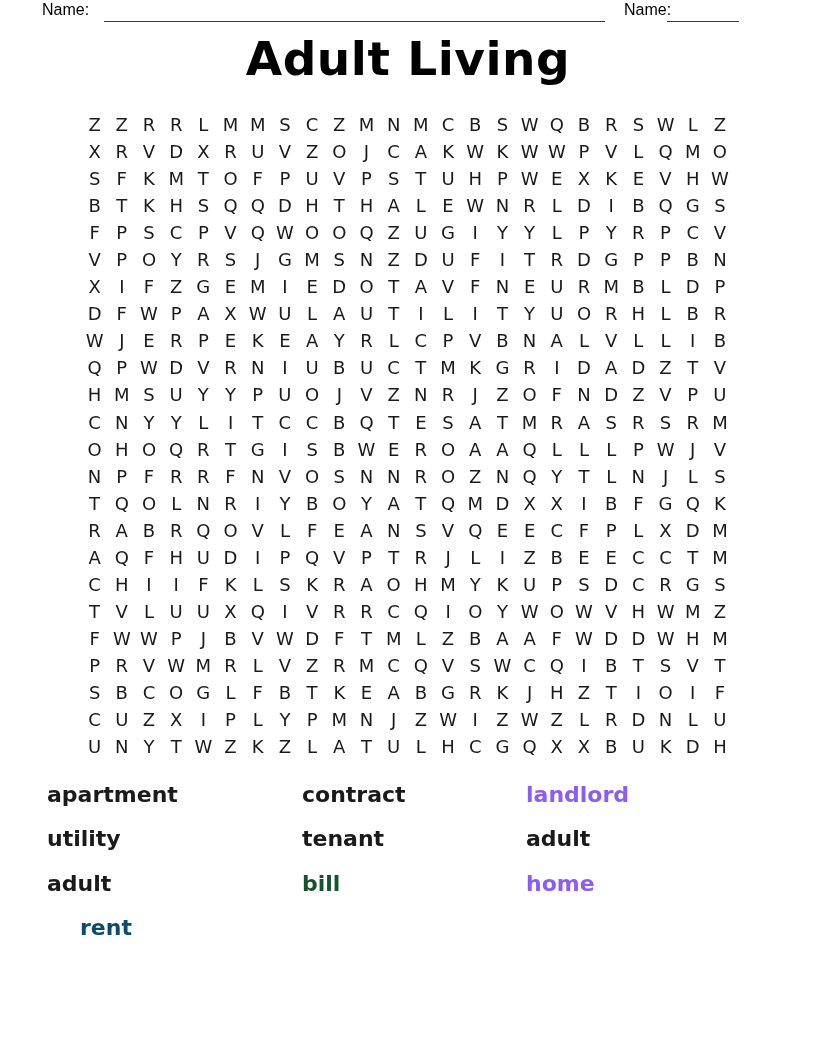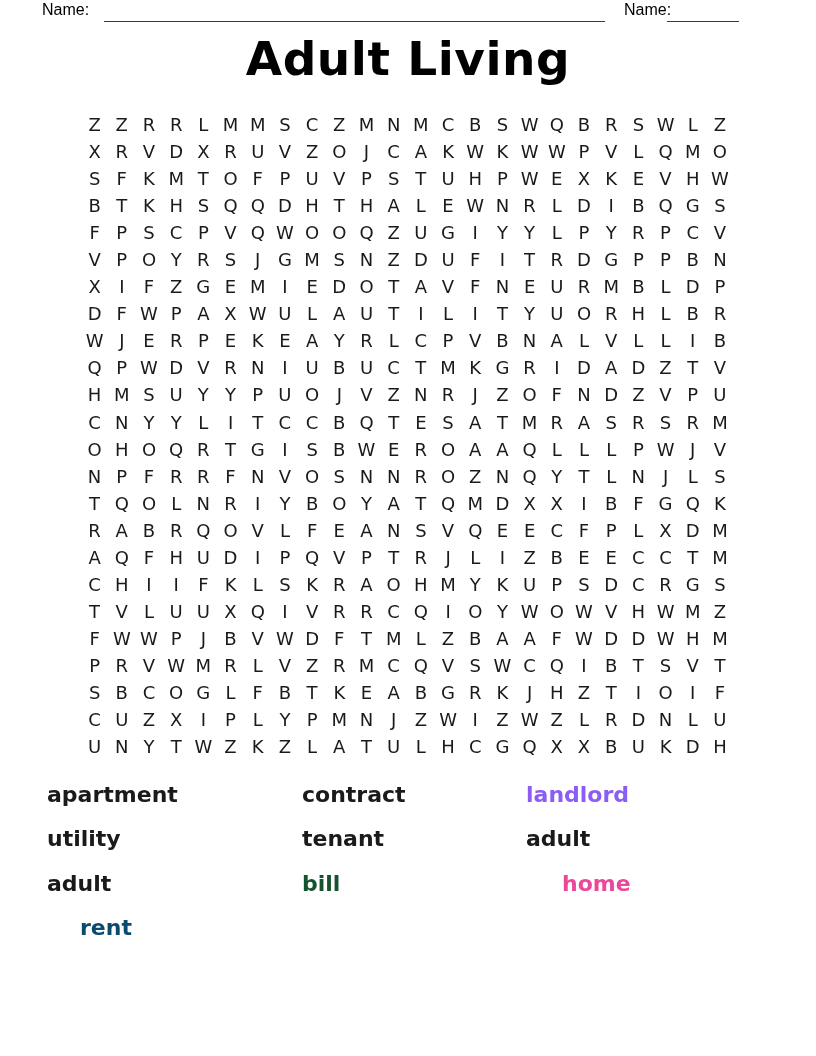--- a/index.html
+++ b/index.html
@@ -687,17 +687,17 @@
         <div class="word" style="color: #0c4a6e; margin-left: 33px;">rent</div>
       </div>
       <div class="word-col word-col-1">
         <div class="word" style="color: rgb(26, 26, 26);">contract</div>
         <div class="word" style="color: rgb(26, 26, 26);">tenant</div>
         <div class="word" style="color: #14532d;">bill</div>
       </div>
       <div class="word-col word-col-2">
         <div class="word" style="color: #8b5cf6;">landlord</div>
         <div class="word" style="color: rgb(26, 26, 26);">adult</div>
-        <div class="word" style="color: #ec4899; margin-left: 36px;">home</div>
+        <div class="word" style="color: #8b5cf6;">home</div>
       </div>
     </div>
 
 </div>
 
 </body></html>

